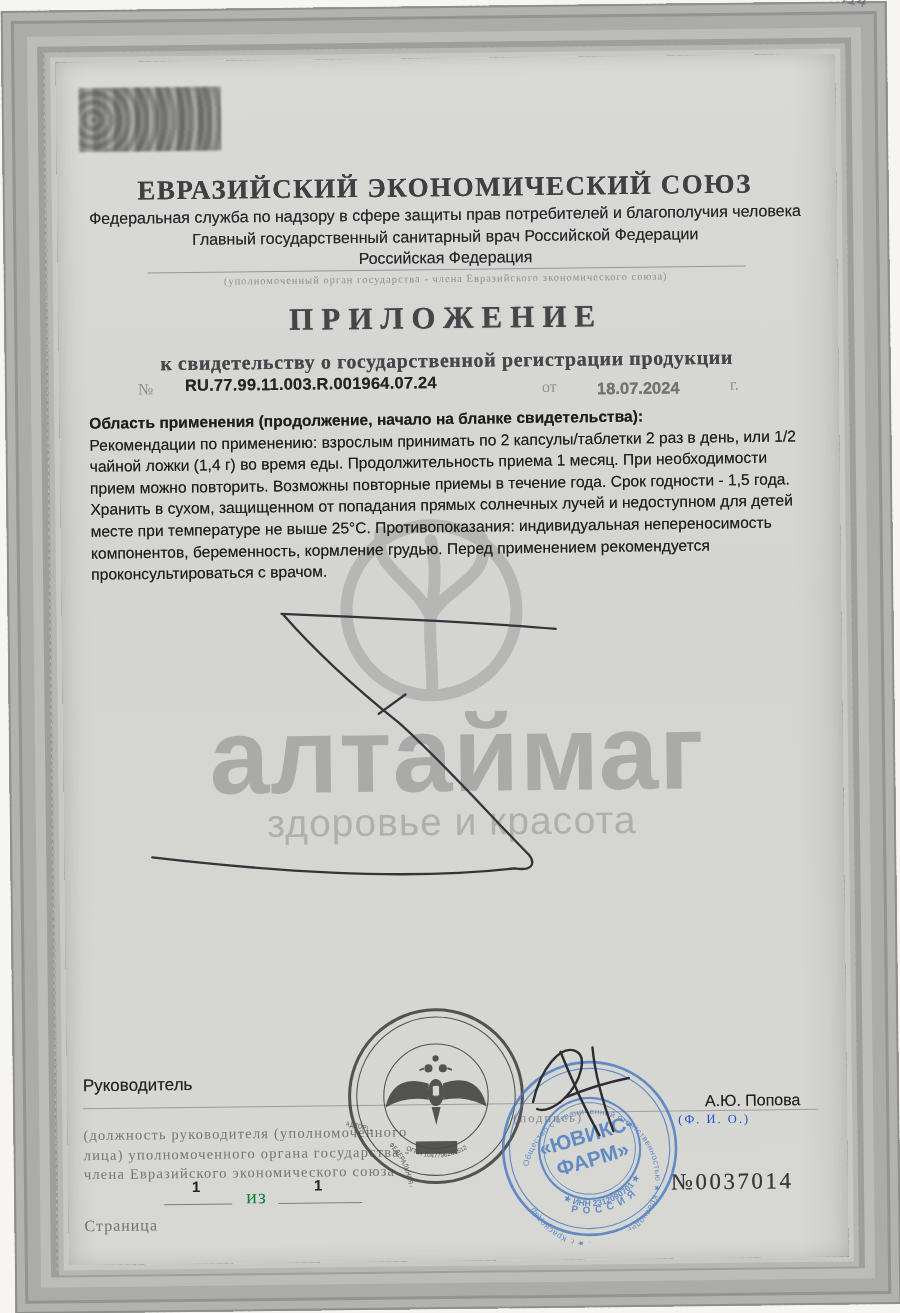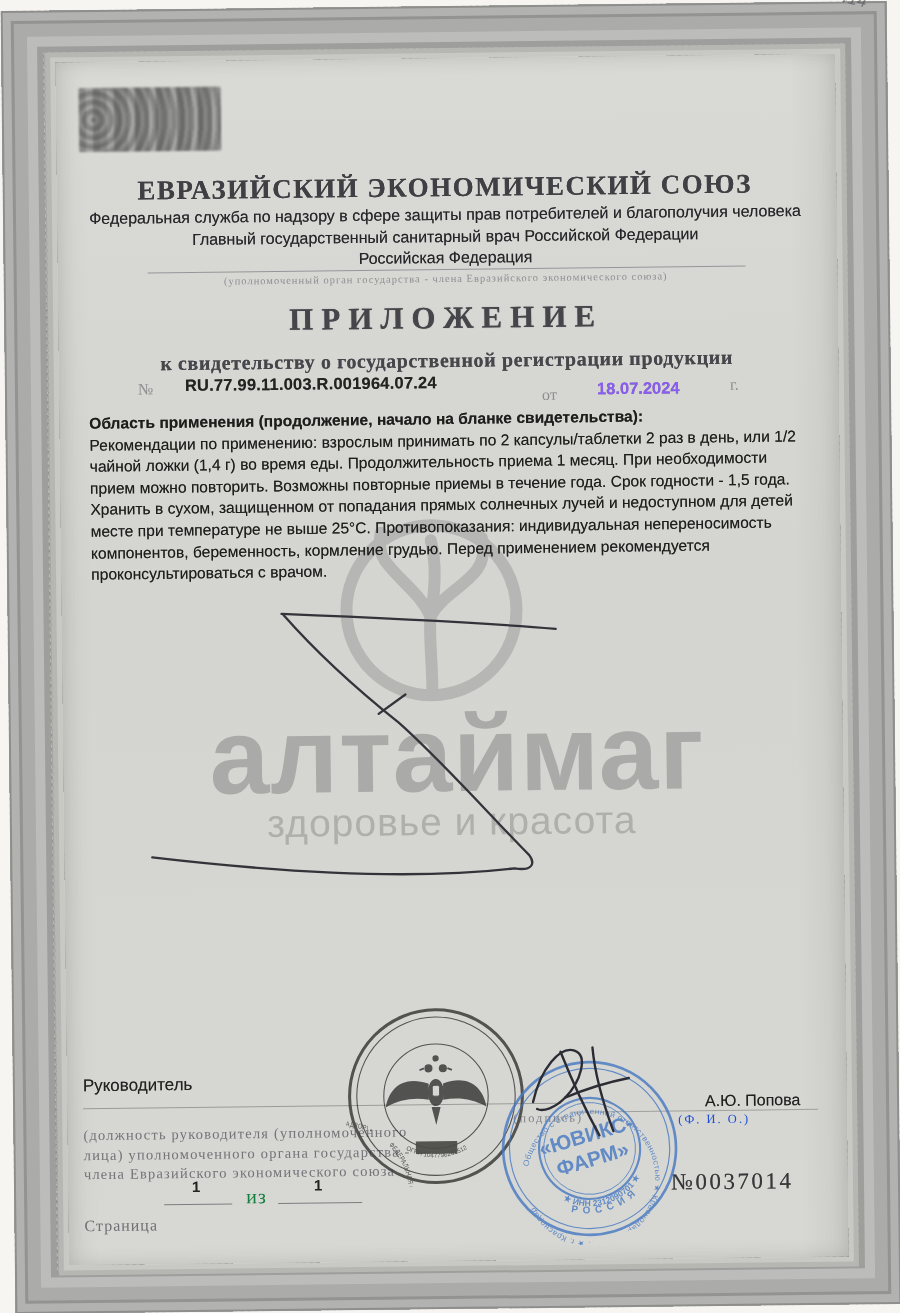--- a/index.html
+++ b/index.html
@@ -51,22 +51,22 @@
   .auth-note{top:273px;font-size:10.5px;color:#8e8e92;letter-spacing:1px;}
 
   .doc-title{top:300px;font-size:31px;font-weight:bold;letter-spacing:8px;color:#45454a;
     text-shadow:0 0 .7px rgba(46,46,52,.75);}
   .doc-subtitle{top:349px;font-size:20px;font-weight:bold;letter-spacing:.6px;color:#46464b;
     text-shadow:0 0 .5px rgba(46,46,52,.7);}
 
   .faint-label{color:#8e8e90;font-size:16px;}
   .reg-no-label{left:141px;top:377px;}
   .reg-number{left:188px;top:373px;font-size:16.5px;color:#232321;font-weight:bold;letter-spacing:.2px;text-shadow:0 0 .4px rgba(20,20,20,.55);}
-  .reg-from{left:545px;top:379px;margin-top:8px;}
-  .reg-date{left:600px;top:381px;font-size:16.5px;color:#8b5cf6;font-weight:bold;text-shadow:0 0 .4px rgba(20,20,20,.55);}
+  .reg-from{left:545px;top:379px;}
+  .reg-date{left:600px;top:381px;font-size:16.5px;color:#737373;font-weight:bold;text-shadow:0 0 .4px rgba(20,20,20,.55);}
   .reg-year{left:733px;top:379px;}
 
   .body-block{left:92px;top:408px;width:740px;color:#1d1d1b;font-size:15.6px;line-height:21.6px;
     text-shadow:0 0 .4px rgba(16,16,16,.6);transform:rotate(-0.12deg);}
   .body-block .bh{font-weight:bold;}
   .body-block div{white-space:nowrap;}
   .wm-logo{left:332px;top:498px;width:200px;height:212px;opacity:.85;}
   .wm-brand{top:692px;left:0;width:912px;text-align:center;font-size:107px;font-weight:bold;
     letter-spacing:1px;color:#a6a6a4;opacity:.9;}
   .wm-tag{top:800px;left:0;width:900px;text-align:center;font-size:39px;color:#adadab;letter-spacing:1px;opacity:.95;}

